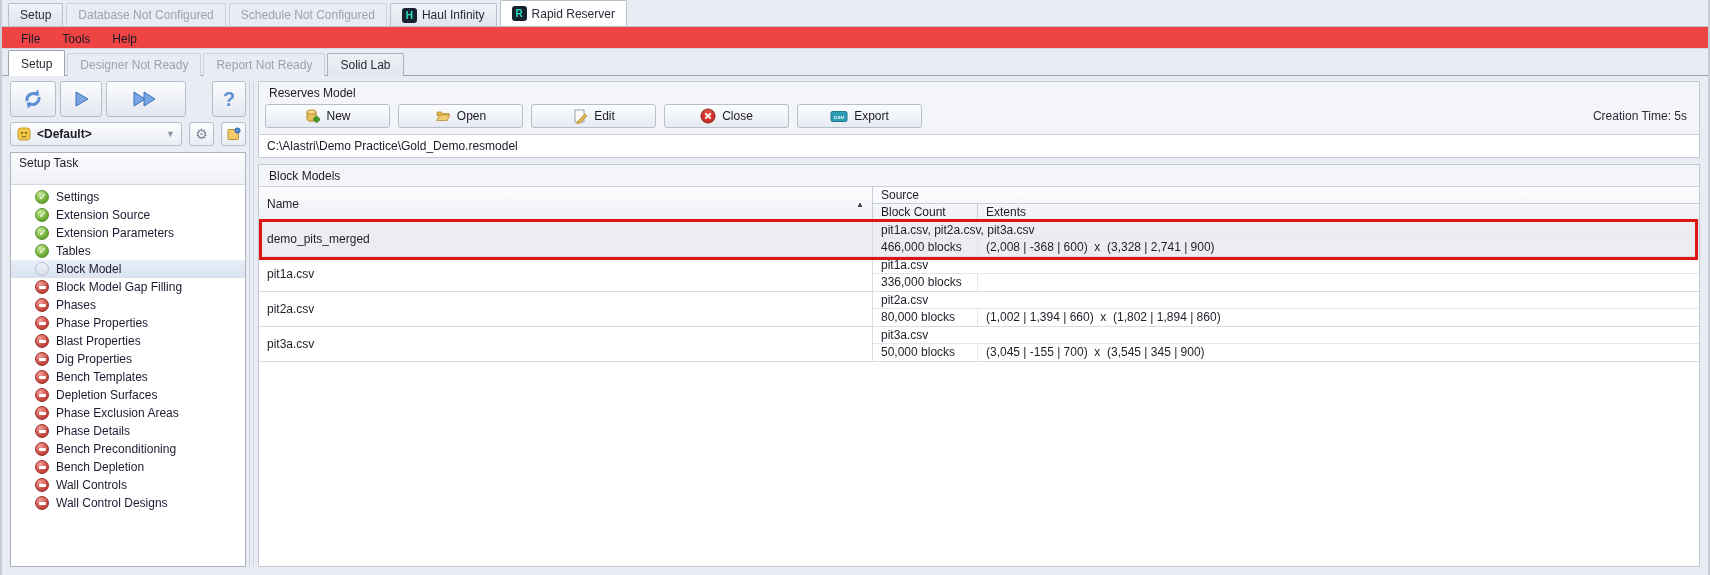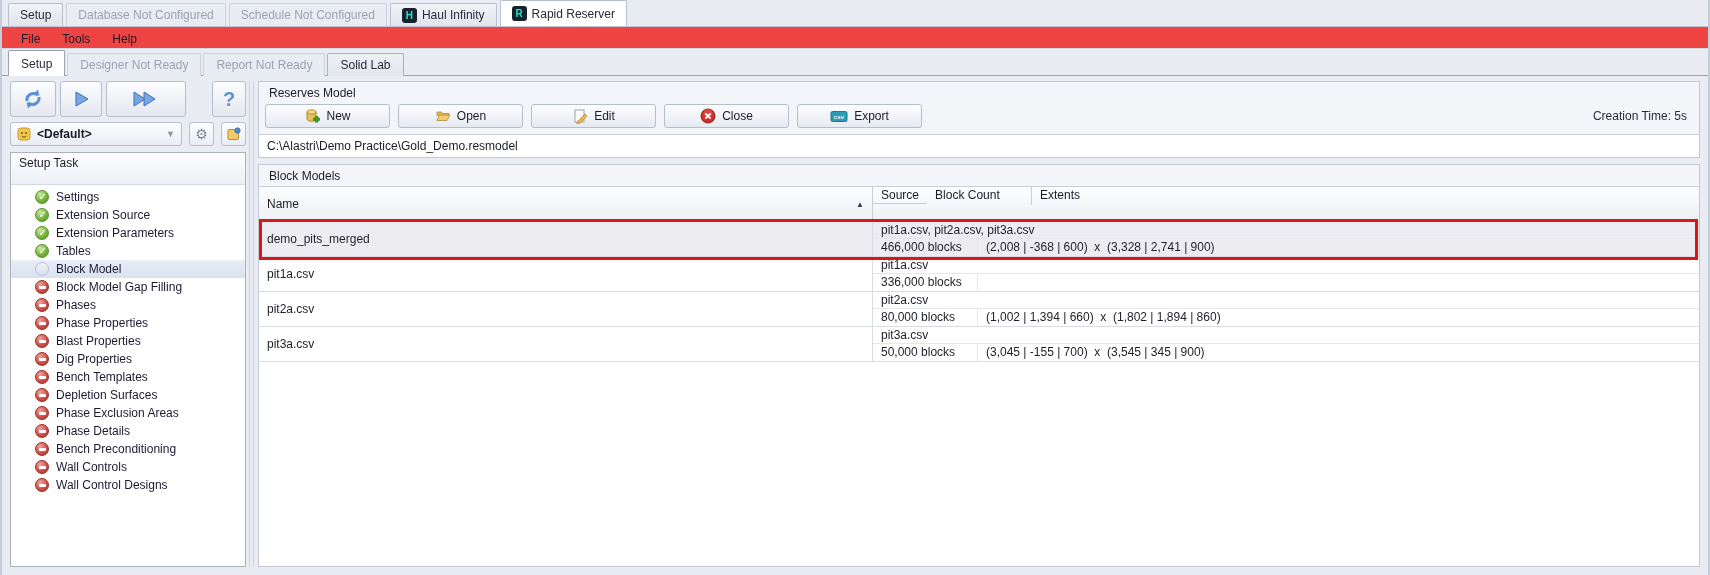--- a/index.html
+++ b/index.html
@@ -102,21 +102,21 @@
   .rm-path { border-top:1px solid #c9cedb; background:#fff; height:23px;
              display:flex; align-items:center; padding:0 8px; color:#1b1b28; }
 
   .bm-group { flex:1; display:flex; flex-direction:column; min-height:0; }
   .bm-table { flex:1; position:relative; background:#fff; border-top:1px solid #c9ced9; }
   .bm-header { display:flex; height:35px; background:linear-gradient(#fdfdfe,#eef0f5);
                border-bottom:1px solid #c9ced9; color:#1b1b28; }
   .hdr-name { width:614px; flex:none; border-right:1px solid #c9ced9;
               display:flex; align-items:center; padding:0 8px; }
   .sort-icon { margin-left:auto; font-size:8px; color:#3a3a48; }
-  .hdr-source { flex:1; display:flex; flex-direction:row; }
+  .hdr-source { flex:1; display:flex; flex-direction:column; }
   .hdr-source-top { height:17px; padding:1px 8px; border-bottom:1px solid #c9ced9; }
   .hdr-source-sub { height:18px; display:flex; }
   .hdr-bc { width:105px; flex:none; padding:1px 8px; border-right:1px solid #c9ced9; }
   .hdr-ex { flex:1; padding:1px 8px; }
 
   .bm-row { display:flex; height:35px; border-bottom:1px solid #d9dce4; background:#fff; }
   .bm-row.selected { background:#ededf1; }
   .row-name { width:614px; flex:none; border-right:1px solid #d9dce4;
               display:flex; align-items:center; padding:0 8px; }
   .row-source { flex:1; display:flex; flex-direction:column; }
@@ -280,20 +280,24 @@
             <span class="st-icon blocked"></span>
             <span>Phase Exclusion Areas</span>
           </div>
           <div class="task-item">
             <span class="st-icon blocked"></span>
             <span>Phase Details</span>
           </div>
           <div class="task-item">
             <span class="st-icon blocked"></span>
             <span>Bench Preconditioning</span>
+          </div>
+          <div class="task-item">
+            <span class="st-icon blocked"></span>
+            <span>Bench Depletion</span>
           </div>
           <div class="task-item">
             <span class="st-icon blocked"></span>
             <span>Wall Controls</span>
           </div>
           <div class="task-item">
             <span class="st-icon blocked"></span>
             <span>Wall Control Designs</span>
           </div>
         </div>

